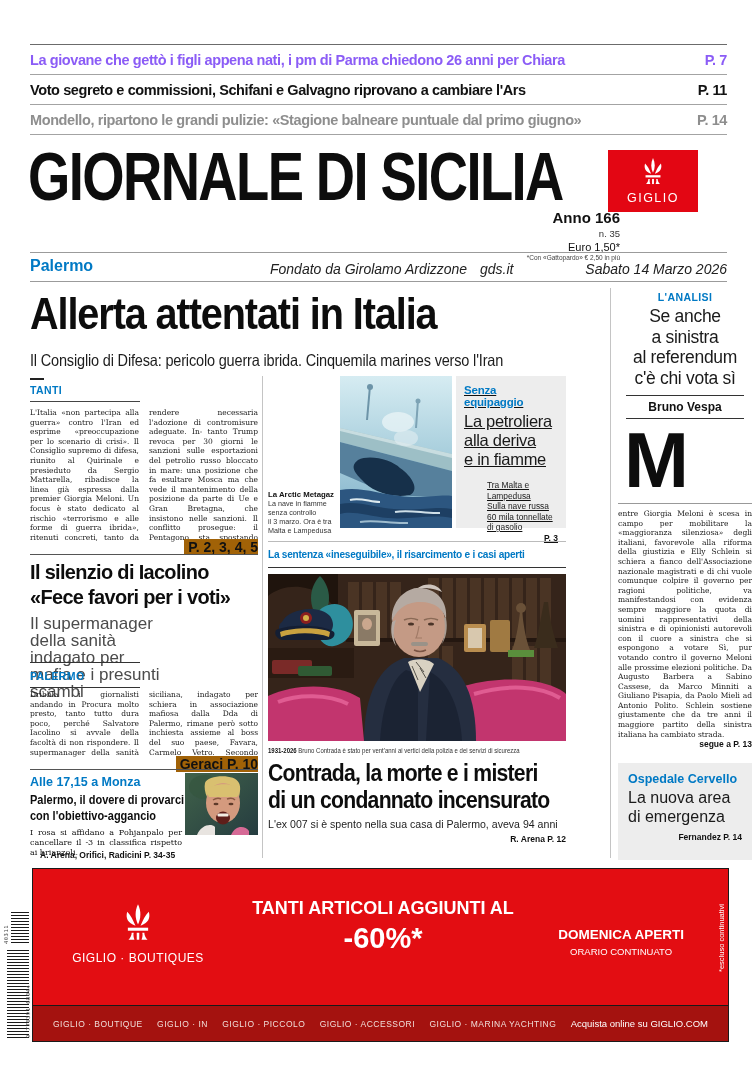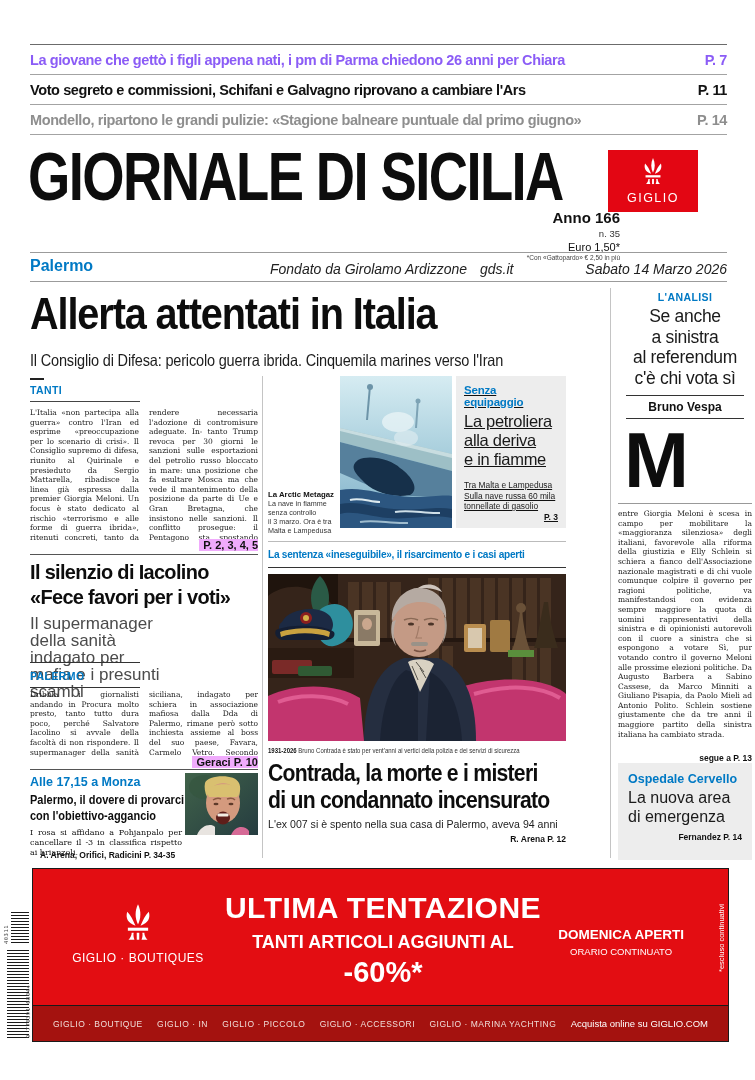--- a/index.html
+++ b/index.html
@@ -40,21 +40,21 @@
   .lead-deck{left:30px;top:351px;font-size:16.5px;letter-spacing:-0.2px;color:#1d1d1d;white-space:nowrap;
              transform:scaleX(0.88);transform-origin:left top;}
 
   .vrule{width:1px;background:#c4c4c4;}
   .hrule{height:1px;background:#9b9b9b;}
 
   
   .kick-sm{font-size:10.5px;font-weight:bold;color:#0079c4;letter-spacing:0.4px;}
   .body2col{column-count:2;column-gap:10px;column-fill:auto;overflow:hidden;
             font-family:"DejaVu Serif",serif;font-size:7.5px;line-height:9.6px;text-align:justify;color:#1a1a1a;}
-  .pgref{font-size:11px;font-weight:bold;background:#f0abfc;padding-left:4px;color:#111;}
+  .pgref{font-size:14px;font-weight:bold;background:#a16207;padding-left:4px;color:#111;}
 
   
   .colL{left:30px;top:376px;width:228px;height:482px;}
   
   .colC{left:268px;top:376px;width:298px;height:482px;}
   
   .colR{left:618px;top:285px;width:134px;height:578px;}
 
   .iac-hl{font-size:21px;line-height:25px;font-weight:bold;letter-spacing:-0.7px;white-space:pre;
           transform:scaleX(0.95);transform-origin:left top;color:#0d0d0d;}
@@ -62,21 +62,21 @@
   .kick-box{width:110px;border-top:1px solid #333;border-bottom:1px solid #333;padding:3px 0;}
 
   .monza-kick{font-size:12.5px;font-weight:bold;color:#0079c4;}
   .monza-hl{font-size:12.5px;line-height:16px;font-weight:bold;white-space:pre;
             transform:scaleX(0.88);transform-origin:left top;color:#0d0d0d;}
   .monza-body{width:152px;font-family:"DejaVu Serif",serif;font-size:8px;line-height:10px;text-align:justify;}
 
   .infobox{background:#ededed;box-sizing:border-box;}
   .infobox .ib-kick{font-size:11.5px;font-weight:bold;color:#0079c4;letter-spacing:-0.2px;}
   .infobox .ib-hl{font-size:16.5px;line-height:19px;letter-spacing:-0.3px;color:#1a1a1a;}
-  .infobox .ib-txt{font-size:8.4px;line-height:10.5px;color:#1a1a1a;}
+  .infobox .ib-txt{font-size:8.4px;line-height:10.5px;color:#1a1a1a;margin-left:23px;}
 
   .cap-t{font-size:7.8px;font-weight:bold;}
   .cap-x{font-size:7.2px;line-height:9px;color:#333;}
 
   .sent-kick{font-size:11.5px;font-weight:bold;color:#0079c4;letter-spacing:-0.3px;white-space:nowrap;
              transform:scaleX(0.88);transform-origin:left top;}
   .contr-cap{font-size:7.5px;white-space:nowrap;transform:scaleX(0.8);transform-origin:left top;color:#333;}
   .contr-hl{font-size:23px;line-height:27px;font-weight:bold;letter-spacing:-0.8px;white-space:pre;
             transform:scaleX(0.92);transform-origin:left top;color:#0d0d0d;}
   .contr-deck{font-size:11.5px;white-space:nowrap;transform:scaleX(0.92);transform-origin:left top;color:#1d1d1d;}
@@ -364,21 +364,21 @@
   <div class="abs colR">
     <div class="abs kick-sm" style="top:6px;width:134px;text-align:center;">L'ANALISI</div>
     <div class="abs an-hl prel" style="top:21px;width:134px;">Se anche
 a sinistra
 al referendum
 c'è chi vota sì</div>
     <div class="abs an-by" style="top:110px;width:118px;">Bruno Vespa</div>
     <div class="abs an-drop" style="top:142px;left:6px;">M</div>
     <div class="abs hrule" style="top:218px;width:134px;background:#999;"></div>
     <div class="abs an-body" style="top:224px;width:134px;height:228px;">entre Giorgia Meloni è scesa in campo per mobilitare la «maggioranza silenziosa» degli italiani, favorevole alla riforma della giustizia e Elly Schlein si schiera a fianco dell'Associazione nazionale magistrati e di chi vuole comunque colpire il governo per ragioni politiche, va manifestandosi con evidenza sempre maggiore la quota di uomini rappresentativi della sinistra e di opinionisti autorevoli con il cuore a sinistra che si espongono a votare Sì, pur votando contro il governo Meloni alle prossime elezioni politiche. Da Augusto Barbera a Sabino Cassese, da Marco Minniti a Giuliano Pisapia, da Paolo Mieli ad Antonio Polito. Schlein sostiene giustamente che da tre anni il maggiore partito della sinistra italiana ha cambiato strada.</div>
-    <div class="abs byline-sm" style="right:0;top:468px;">segue a P. 13</div>
+    <div class="abs byline-sm" style="right:0;top:454px;">segue a P. 13</div>
 
     <div class="abs cerv" style="top:478px;width:134px;height:97px;">
       <div class="ck">Ospedale Cervello</div>
       <div class="ch prel">La nuova area
 di emergenza</div>
       <div class="cb">Fernandez  P. 14</div>
     </div>
   </div>
 
   <div class="abs ad">
@@ -391,21 +391,20 @@
             <path d="M20.5 7 C22 12 20 16 14 18 C16 13.5 17.5 10 20.5 7Z" fill="#fff"></path>
             <rect x="4" y="19.5" width="16" height="2.4" fill="#fff"></rect>
             <path d="M7 23.5 C7 25.5 6 27.5 4.5 29 L9.2 29 C8.4 27 8.2 25 8.6 23.5Z" fill="#fff"></path>
             <rect x="11" y="23.5" width="2" height="5.5" fill="#fff"></rect>
             <path d="M17 23.5 C17 25.5 18 27.5 19.5 29 L14.8 29 C15.6 27 15.8 25 15.4 23.5Z" fill="#fff"></path>
           </svg>
         </span>
         <div class="bt">GIGLIO · BOUTIQUES</div>
       </div>
       <div class="ad-center">
-        <div class="t1">ULTIMA TENTAZIONE</div>
         <div class="t2">TANTI ARTICOLI AGGIUNTI AL</div>
         <div class="t3">-60%*</div>
       </div>
       <div class="ad-right">
         <div class="r1">DOMENICA APERTI</div>
         <div class="r2">ORARIO CONTINUATO</div>
       </div>
       <div class="ad-side">*escluso continuativi</div>
     </div>
     <div class="ad-bar">

